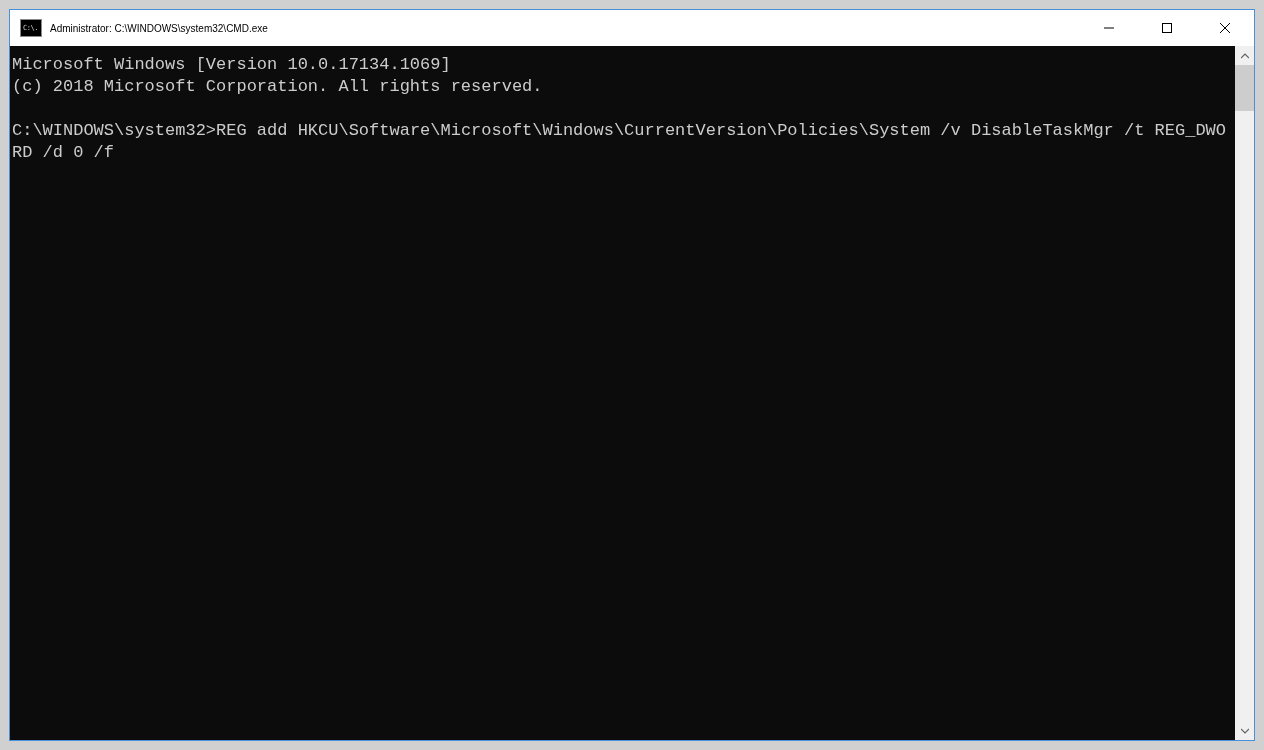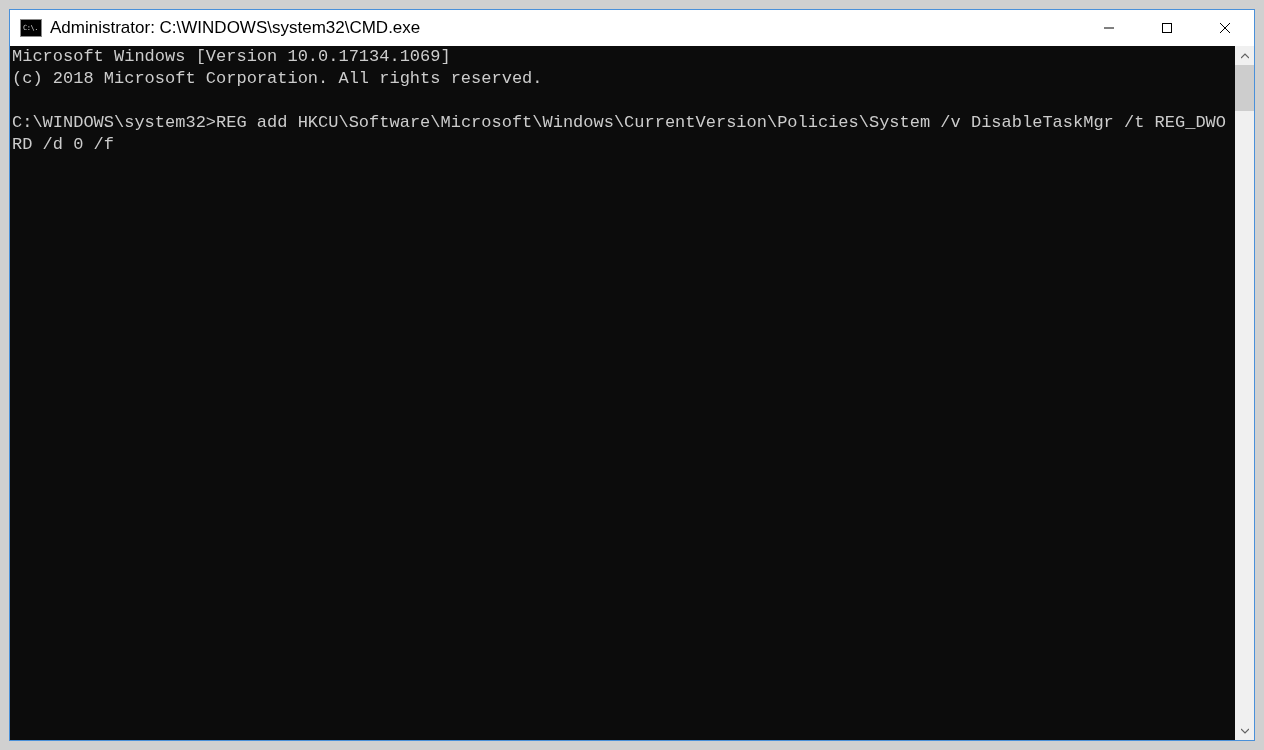--- a/index.html
+++ b/index.html
@@ -52,21 +52,21 @@
       margin-right: 8px;
     }
     .app-icon-text {
       color: #cccccc;
       font-size: 7px;
       font-family: monospace;
       line-height: 1;
       letter-spacing: -0.5px;
     }
     .title-text {
-      font-size: 17px;
+      font-size: 10px;
       color: #000000;
       white-space: nowrap;
     }
     .window-controls {
       display: flex;
       height: 100%;
     }
     .win-btn {
       width: 58px;
       height: 100%;
@@ -87,21 +87,21 @@
       background: #0c0c0c;
       min-height: 0;
     }
     .terminal {
       flex: 1;
       background: #0c0c0c;
       color: #cccccc;
       font-family: Consolas, "Courier New", monospace;
       font-size: 17px;
       line-height: 22px;
-      padding: 0 0 4px 2px;
+      padding: 8px 0 4px 2px;
       white-space: pre-wrap;
       word-break: break-all;
       overflow: hidden;
     }
     .scrollbar {
       width: 19px;
       background: #f0f0f0;
       display: flex;
       flex-direction: column;
       position: relative;

